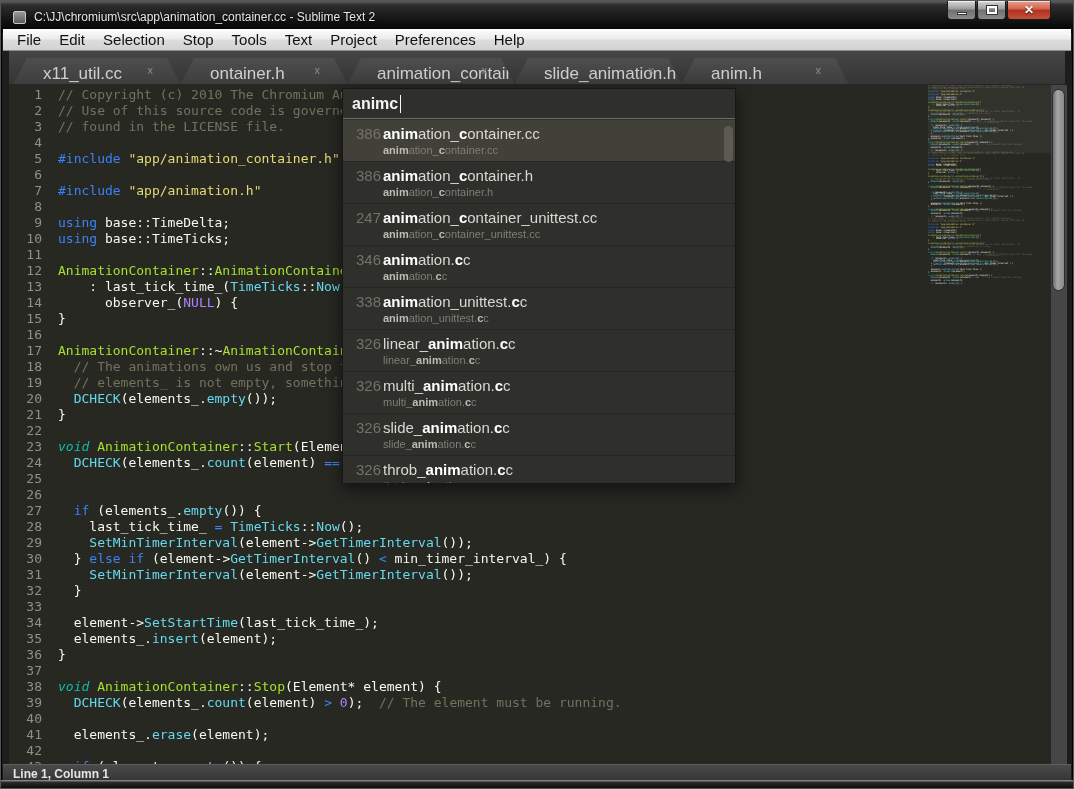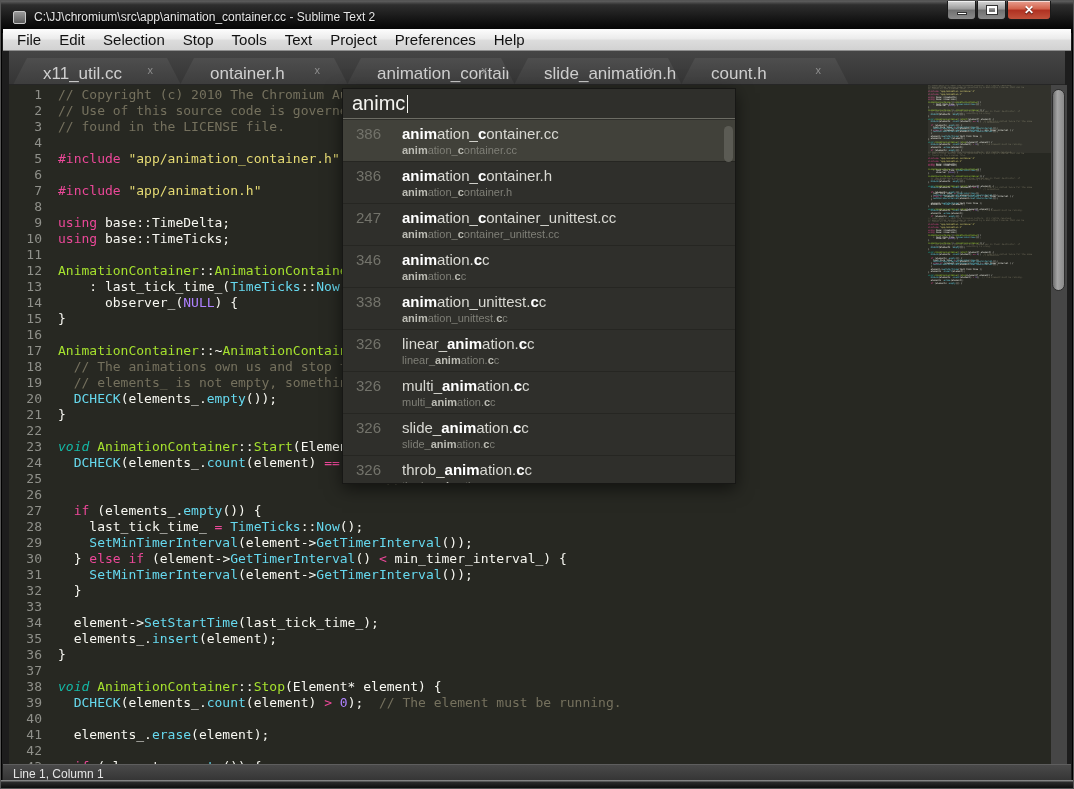--- a/index.html
+++ b/index.html
@@ -45,59 +45,59 @@
   .tab-close { position:absolute; right:28px; top:6px; font-size:11px; color:#8d8d8d; cursor:pointer; }
 
   
   .editor { position:absolute; left:8px; top:84px; width:1058px; height:679px;
     background:#272822; overflow:hidden; cursor:text; }
   .code-area { position:absolute; left:0; top:2px; width:920px;
     font-family:"DejaVu Sans Mono", monospace; font-size:13px; line-height:16px; white-space:pre; }
   .code-row { display:flex; height:16px; }
   .gutter { width:46px; padding-right:13px; text-align:right; color:#8f908a; flex:none; }
   .code-text { padding-left:3px; }
-  .com{color:#75715e} .kw{color:#ec4899} .str{color:#e6db74}
+  .com{color:#75715e} .kw{color:#3b82f6} .str{color:#e6db74}
   .typ{color:#14b8a6;font-style:italic} .cls{color:#a6e22e}
   .fn{color:#66d9ef} .num{color:#ae81ff} .pl{color:#f8f8f2}
 
   
   .minimap { position:absolute; left:919px; top:0; width:123px; height:679px; overflow:hidden;
     font-family:"DejaVu Sans Mono", monospace; font-size:2.2px; line-height:1.55px;
     white-space:pre; opacity:.85; cursor:pointer; }
   .minimap-viewport { position:absolute; left:919px; top:0; width:123px; height:68px;
     background:rgba(248,248,242,.05); pointer-events:none; }
 
   
   .vscroll { position:absolute; left:1050px; top:84px; width:16px; height:679px; background:#464646; }
   .vscroll-thumb { position:absolute; left:1px; top:4px; width:13px; height:202px; border-radius:7px;
     background:linear-gradient(90deg,#6d6d6d,#a5a5a5 40%,#8a8a8a); border:1px solid #2c2c2c; cursor:grab; }
 
   
   .goto { position:absolute; left:341px; top:87px; width:394px; height:396px;
     background:#2f2f2b; border:1px solid #171715; box-shadow:0 5px 16px rgba(0,0,0,.55); overflow:hidden; }
   .goto-input { position:relative; height:30px; border-bottom:1px solid #6c6c64;
     display:flex; align-items:center; padding-left:9px; cursor:text; }
-  .goto-query { color:#f4f4f0; font-size:20px; }
+  .goto-query { color:#f4f4f0; font-size:16px;font-weight:bold; }
   .caret { width:1px; height:18px; background:#f8f8f2; margin-left:2px; }
   .goto-list { position:absolute; left:0; right:0; top:31px; bottom:0; overflow:hidden; }
   .goto-item { height:42px; display:flex; border-bottom:1px solid #262622; padding-top:4px; cursor:pointer; }
   .goto-item.selected { background:#41413a; }
-  .goto-score { width:38px; flex:none; text-align:right; margin-right:21px;
+  .goto-score { width:38px; flex:none; text-align:right; margin-right:2px;
     color:#73736b; font-size:15px; line-height:20px; }
   .goto-main { font-size:15px; line-height:19px; color:#d9d9d3; white-space:nowrap; }
   .goto-main b { color:#fff; }
   .goto-sub { font-size:11px; line-height:15px; color:#7f7f77; white-space:nowrap; }
   .goto-sub b { color:#bcbcb4; }
   .goto-scroll-thumb { position:absolute; right:2px; top:37px; width:9px; height:36px;
     background:#5b5b54; border-radius:5px; cursor:grab; }
 
   
   .statusbar { position:absolute; left:2px; right:2px; top:763px; height:18px;
     background:linear-gradient(#4a4a4a,#333); border-top:1px solid #5e5e5e;
-    display:flex; align-items:center; padding-left:10px; }
+    display:flex; align-items:center; padding-left:10px;font-weight:bold; }
   .status-text { color:#e4e4e4; font-size:12px; }
   .frame-bottom { position:absolute; left:0; right:0; bottom:0; height:8px;
     background:linear-gradient(#9a9a9a, #2a2a2a 30%, #0d0d0d); }
 </style>
 </head>
 <body>
 
 <div class="window">
 
   <div class="titlebar">
@@ -139,21 +139,21 @@
       </div>
       <div class="tab" style="left: 338px;">
         <span class="tab-label">animation_container.h</span>
         <span class="tab-close">x</span>
       </div>
       <div class="tab" style="left: 505px;">
         <span class="tab-label">slide_animation.h</span>
         <span class="tab-close">x</span>
       </div>
       <div class="tab" style="left: 672px;">
-        <span class="tab-label">count.h</span>
+        <span class="tab-label">anim.h</span>
         <span class="tab-close">x</span>
       </div>
     </div>
 
   <div class="editor">
     <div class="code-area" id="code-area"><div class="code-row"><span class="gutter">1</span><span class="code-text"><span class="com">// Copyright (c) 2010 The Chromium Authors. All rights reserved.</span></span></div><div class="code-row"><span class="gutter">2</span><span class="code-text"><span class="com">// Use of this source code is governed by a BSD-style license that can be</span></span></div><div class="code-row"><span class="gutter">3</span><span class="code-text"><span class="com">// found in the LICENSE file.</span></span></div><div class="code-row"><span class="gutter">4</span><span class="code-text"></span></div><div class="code-row"><span class="gutter">5</span><span class="code-text"><span class="kw">#include</span><span class="pl"> </span><span class="str">"app/animation_container.h"</span></span></div><div class="code-row"><span class="gutter">6</span><span class="code-text"></span></div><div class="code-row"><span class="gutter">7</span><span class="code-text"><span class="kw">#include</span><span class="pl"> </span><span class="str">"app/animation.h"</span></span></div><div class="code-row"><span class="gutter">8</span><span class="code-text"></span></div><div class="code-row"><span class="gutter">9</span><span class="code-text"><span class="kw">using</span><span class="pl"> base::TimeDelta;</span></span></div><div class="code-row"><span class="gutter">10</span><span class="code-text"><span class="kw">using</span><span class="pl"> base::TimeTicks;</span></span></div><div class="code-row"><span class="gutter">11</span><span class="code-text"></span></div><div class="code-row"><span class="gutter">12</span><span class="code-text"><span class="cls">AnimationContainer</span><span class="pl">::</span><span class="cls">AnimationContainer</span><span class="pl">()</span></span></div><div class="code-row"><span class="gutter">13</span><span class="code-text"><span class="pl">    : last_tick_time_(</span><span class="fn">TimeTicks</span><span class="pl">::</span><span class="fn">Now</span><span class="pl">()),</span></span></div><div class="code-row"><span class="gutter">14</span><span class="code-text"><span class="pl">      observer_(</span><span class="num">NULL</span><span class="pl">) {</span></span></div><div class="code-row"><span class="gutter">15</span><span class="code-text"><span class="pl">}</span></span></div><div class="code-row"><span class="gutter">16</span><span class="code-text"></span></div><div class="code-row"><span class="gutter">17</span><span class="code-text"><span class="cls">AnimationContainer</span><span class="pl">::~</span><span class="cls">AnimationContainer</span><span class="pl">() {</span></span></div><div class="code-row"><span class="gutter">18</span><span class="code-text"><span class="com">  // The animations own us and stop themselves in their destructor. If</span></span></div><div class="code-row"><span class="gutter">19</span><span class="code-text"><span class="com">  // elements_ is not empty, something is wrong.</span></span></div><div class="code-row"><span class="gutter">20</span><span class="code-text"><span class="pl">  </span><span class="fn">DCHECK</span><span class="pl">(elements_.</span><span class="fn">empty</span><span class="pl">());</span></span></div><div class="code-row"><span class="gutter">21</span><span class="code-text"><span class="pl">}</span></span></div><div class="code-row"><span class="gutter">22</span><span class="code-text"></span></div><div class="code-row"><span class="gutter">23</span><span class="code-text"><span class="typ">void</span><span class="pl"> </span><span class="cls">AnimationContainer</span><span class="pl">::</span><span class="cls">Start</span><span class="pl">(Element* element) {</span></span></div><div class="code-row"><span class="gutter">24</span><span class="code-text"><span class="pl">  </span><span class="fn">DCHECK</span><span class="pl">(elements_.</span><span class="fn">count</span><span class="pl">(element) </span><span class="kw">==</span><span class="pl"> </span><span class="num">0</span><span class="pl">);  </span><span class="com">// Start is called twice for the same</span></span></div><div class="code-row"><span class="gutter">25</span><span class="code-text"><span class="pl">                                          </span><span class="com">// animation.</span></span></div><div class="code-row"><span class="gutter">26</span><span class="code-text"></span></div><div class="code-row"><span class="gutter">27</span><span class="code-text"><span class="pl">  </span><span class="kw">if</span><span class="pl"> (elements_.</span><span class="fn">empty</span><span class="pl">()) {</span></span></div><div class="code-row"><span class="gutter">28</span><span class="code-text"><span class="pl">    last_tick_time_ </span><span class="kw">=</span><span class="pl"> </span><span class="fn">TimeTicks</span><span class="pl">::</span><span class="fn">Now</span><span class="pl">();</span></span></div><div class="code-row"><span class="gutter">29</span><span class="code-text"><span class="pl">    </span><span class="fn">SetMinTimerInterval</span><span class="pl">(element-&gt;</span><span class="fn">GetTimerInterval</span><span class="pl">());</span></span></div><div class="code-row"><span class="gutter">30</span><span class="code-text"><span class="pl">  } </span><span class="kw">else</span><span class="pl"> </span><span class="kw">if</span><span class="pl"> (element-&gt;</span><span class="fn">GetTimerInterval</span><span class="pl">() </span><span class="kw">&lt;</span><span class="pl"> min_timer_interval_) {</span></span></div><div class="code-row"><span class="gutter">31</span><span class="code-text"><span class="pl">    </span><span class="fn">SetMinTimerInterval</span><span class="pl">(element-&gt;</span><span class="fn">GetTimerInterval</span><span class="pl">());</span></span></div><div class="code-row"><span class="gutter">32</span><span class="code-text"><span class="pl">  }</span></span></div><div class="code-row"><span class="gutter">33</span><span class="code-text"></span></div><div class="code-row"><span class="gutter">34</span><span class="code-text"><span class="pl">  element-&gt;</span><span class="fn">SetStartTime</span><span class="pl">(last_tick_time_);</span></span></div><div class="code-row"><span class="gutter">35</span><span class="code-text"><span class="pl">  elements_.</span><span class="fn">insert</span><span class="pl">(element);</span></span></div><div class="code-row"><span class="gutter">36</span><span class="code-text"><span class="pl">}</span></span></div><div class="code-row"><span class="gutter">37</span><span class="code-text"></span></div><div class="code-row"><span class="gutter">38</span><span class="code-text"><span class="typ">void</span><span class="pl"> </span><span class="cls">AnimationContainer</span><span class="pl">::</span><span class="cls">Stop</span><span class="pl">(Element* element) {</span></span></div><div class="code-row"><span class="gutter">39</span><span class="code-text"><span class="pl">  </span><span class="fn">DCHECK</span><span class="pl">(elements_.</span><span class="fn">count</span><span class="pl">(element) </span><span class="kw">&gt;</span><span class="pl"> </span><span class="num">0</span><span class="pl">);  </span><span class="com">// The element must be running.</span></span></div><div class="code-row"><span class="gutter">40</span><span class="code-text"></span></div><div class="code-row"><span class="gutter">41</span><span class="code-text"><span class="pl">  elements_.</span><span class="fn">erase</span><span class="pl">(element);</span></span></div><div class="code-row"><span class="gutter">42</span><span class="code-text"></span></div><div class="code-row"><span class="gutter">43</span><span class="code-text"><span class="pl">  </span><span class="kw">if</span><span class="pl"> (elements_.</span><span class="fn">empty</span><span class="pl">()) {</span></span></div></div>
     <div class="minimap" id="minimap"><div><span class="com">// Copyright (c) 2010 The Chromium Authors. All rights reserved.</span></div><div><span class="com">// Use of this source code is governed by a BSD-style license that can be</span></div><div><span class="com">// found in the LICENSE file.</span></div><div>&nbsp;</div><div><span class="kw">#include</span><span class="pl"> </span><span class="str">"app/animation_container.h"</span></div><div>&nbsp;</div><div><span class="kw">#include</span><span class="pl"> </span><span class="str">"app/animation.h"</span></div><div>&nbsp;</div><div><span class="kw">using</span><span class="pl"> base::TimeDelta;</span></div><div><span class="kw">using</span><span class="pl"> base::TimeTicks;</span></div><div>&nbsp;</div><div><span class="cls">AnimationContainer</span><span class="pl">::</span><span class="cls">AnimationContainer</span><span class="pl">()</span></div><div><span class="pl">    : last_tick_time_(</span><span class="fn">TimeTicks</span><span class="pl">::</span><span class="fn">Now</span><span class="pl">()),</span></div><div><span class="pl">      observer_(</span><span class="num">NULL</span><span class="pl">) {</span></div><div><span class="pl">}</span></div><div>&nbsp;</div><div><span class="cls">AnimationContainer</span><span class="pl">::~</span><span class="cls">AnimationContainer</span><span class="pl">() {</span></div><div><span class="com">  // The animations own us and stop themselves in their destructor. If</span></div><div><span class="com">  // elements_ is not empty, something is wrong.</span></div><div><span class="pl">  </span><span class="fn">DCHECK</span><span class="pl">(elements_.</span><span class="fn">empty</span><span class="pl">());</span></div><div><span class="pl">}</span></div><div>&nbsp;</div><div><span class="typ">void</span><span class="pl"> </span><span class="cls">AnimationContainer</span><span class="pl">::</span><span class="cls">Start</span><span class="pl">(Element* element) {</span></div><div><span class="pl">  </span><span class="fn">DCHECK</span><span class="pl">(elements_.</span><span class="fn">count</span><span class="pl">(element) </span><span class="kw">==</span><span class="pl"> </span><span class="num">0</span><span class="pl">);  </span><span class="com">// Start is called twice for the same</span></div><div><span class="pl">                                          </span><span class="com">// animation.</span></div><div>&nbsp;</div><div><span class="pl">  </span><span class="kw">if</span><span class="pl"> (elements_.</span><span class="fn">empty</span><span class="pl">()) {</span></div><div><span class="pl">    last_tick_time_ </span><span class="kw">=</span><span class="pl"> </span><span class="fn">TimeTicks</span><span class="pl">::</span><span class="fn">Now</span><span class="pl">();</span></div><div><span class="pl">    </span><span class="fn">SetMinTimerInterval</span><span class="pl">(element-&gt;</span><span class="fn">GetTimerInterval</span><span class="pl">());</span></div><div><span class="pl">  } </span><span class="kw">else</span><span class="pl"> </span><span class="kw">if</span><span class="pl"> (element-&gt;</span><span class="fn">GetTimerInterval</span><span class="pl">() </span><span class="kw">&lt;</span><span class="pl"> min_timer_interval_) {</span></div><div><span class="pl">    </span><span class="fn">SetMinTimerInterval</span><span class="pl">(element-&gt;</span><span class="fn">GetTimerInterval</span><span class="pl">());</span></div><div><span class="pl">  }</span></div><div>&nbsp;</div><div><span class="pl">  element-&gt;</span><span class="fn">SetStartTime</span><span class="pl">(last_tick_time_);</span></div><div><span class="pl">  elements_.</span><span class="fn">insert</span><span class="pl">(element);</span></div><div><span class="pl">}</span></div><div>&nbsp;</div><div><span class="typ">void</span><span class="pl"> </span><span class="cls">AnimationContainer</span><span class="pl">::</span><span class="cls">Stop</span><span class="pl">(Element* element) {</span></div><div><span class="pl">  </span><span class="fn">DCHECK</span><span class="pl">(elements_.</span><span class="fn">count</span><span class="pl">(element) </span><span class="kw">&gt;</span><span class="pl"> </span><span class="num">0</span><span class="pl">);  </span><span class="com">// The element must be running.</span></div><div>&nbsp;</div><div><span class="pl">  elements_.</span><span class="fn">erase</span><span class="pl">(element);</span></div><div>&nbsp;</div><div><span class="pl">  </span><span class="kw">if</span><span class="pl"> (elements_.</span><span class="fn">empty</span><span class="pl">()) {</span></div><div><span class="com">// Copyright (c) 2010 The Chromium Authors. All rights reserved.</span></div><div><span class="com">// Use of this source code is governed by a BSD-style license that can be</span></div><div><span class="com">// found in the LICENSE file.</span></div><div>&nbsp;</div><div><span class="kw">#include</span><span class="pl"> </span><span class="str">"app/animation_container.h"</span></div><div>&nbsp;</div><div><span class="kw">#include</span><span class="pl"> </span><span class="str">"app/animation.h"</span></div><div>&nbsp;</div><div><span class="kw">using</span><span class="pl"> base::TimeDelta;</span></div><div><span class="kw">using</span><span class="pl"> base::TimeTicks;</span></div><div>&nbsp;</div><div><span class="cls">AnimationContainer</span><span class="pl">::</span><span class="cls">AnimationContainer</span><span class="pl">()</span></div><div><span class="pl">    : last_tick_time_(</span><span class="fn">TimeTicks</span><span class="pl">::</span><span class="fn">Now</span><span class="pl">()),</span></div><div><span class="pl">      observer_(</span><span class="num">NULL</span><span class="pl">) {</span></div><div><span class="pl">}</span></div><div>&nbsp;</div><div><span class="cls">AnimationContainer</span><span class="pl">::~</span><span class="cls">AnimationContainer</span><span class="pl">() {</span></div><div><span class="com">  // The animations own us and stop themselves in their destructor. If</span></div><div><span class="com">  // elements_ is not empty, something is wrong.</span></div><div><span class="pl">  </span><span class="fn">DCHECK</span><span class="pl">(elements_.</span><span class="fn">empty</span><span class="pl">());</span></div><div><span class="pl">}</span></div><div>&nbsp;</div><div><span class="typ">void</span><span class="pl"> </span><span class="cls">AnimationContainer</span><span class="pl">::</span><span class="cls">Start</span><span class="pl">(Element* element) {</span></div><div><span class="pl">  </span><span class="fn">DCHECK</span><span class="pl">(elements_.</span><span class="fn">count</span><span class="pl">(element) </span><span class="kw">==</span><span class="pl"> </span><span class="num">0</span><span class="pl">);  </span><span class="com">// Start is called twice for the same</span></div><div><span class="pl">                                          </span><span class="com">// animation.</span></div><div>&nbsp;</div><div><span class="pl">  </span><span class="kw">if</span><span class="pl"> (elements_.</span><span class="fn">empty</span><span class="pl">()) {</span></div><div><span class="pl">    last_tick_time_ </span><span class="kw">=</span><span class="pl"> </span><span class="fn">TimeTicks</span><span class="pl">::</span><span class="fn">Now</span><span class="pl">();</span></div><div><span class="pl">    </span><span class="fn">SetMinTimerInterval</span><span class="pl">(element-&gt;</span><span class="fn">GetTimerInterval</span><span class="pl">());</span></div><div><span class="pl">  } </span><span class="kw">else</span><span class="pl"> </span><span class="kw">if</span><span class="pl"> (element-&gt;</span><span class="fn">GetTimerInterval</span><span class="pl">() </span><span class="kw">&lt;</span><span class="pl"> min_timer_interval_) {</span></div><div><span class="pl">    </span><span class="fn">SetMinTimerInterval</span><span class="pl">(element-&gt;</span><span class="fn">GetTimerInterval</span><span class="pl">());</span></div><div><span class="pl">  }</span></div><div>&nbsp;</div><div><span class="pl">  element-&gt;</span><span class="fn">SetStartTime</span><span class="pl">(last_tick_time_);</span></div><div><span class="pl">  elements_.</span><span class="fn">insert</span><span class="pl">(element);</span></div><div><span class="pl">}</span></div><div>&nbsp;</div><div><span class="typ">void</span><span class="pl"> </span><span class="cls">AnimationContainer</span><span class="pl">::</span><span class="cls">Stop</span><span class="pl">(Element* element) {</span></div><div><span class="pl">  </span><span class="fn">DCHECK</span><span class="pl">(elements_.</span><span class="fn">count</span><span class="pl">(element) </span><span class="kw">&gt;</span><span class="pl"> </span><span class="num">0</span><span class="pl">);  </span><span class="com">// The element must be running.</span></div><div>&nbsp;</div><div><span class="pl">  elements_.</span><span class="fn">erase</span><span class="pl">(element);</span></div><div>&nbsp;</div><div><span class="pl">  </span><span class="kw">if</span><span class="pl"> (elements_.</span><span class="fn">empty</span><span class="pl">()) {</span></div><div><span class="com">// Copyright (c) 2010 The Chromium Authors. All rights reserved.</span></div><div><span class="com">// Use of this source code is governed by a BSD-style license that can be</span></div><div><span class="com">// found in the LICENSE file.</span></div><div>&nbsp;</div><div><span class="kw">#include</span><span class="pl"> </span><span class="str">"app/animation_container.h"</span></div><div>&nbsp;</div><div><span class="kw">#include</span><span class="pl"> </span><span class="str">"app/animation.h"</span></div><div>&nbsp;</div><div><span class="kw">using</span><span class="pl"> base::TimeDelta;</span></div><div><span class="kw">using</span><span class="pl"> base::TimeTicks;</span></div><div>&nbsp;</div><div><span class="cls">AnimationContainer</span><span class="pl">::</span><span class="cls">AnimationContainer</span><span class="pl">()</span></div><div><span class="pl">    : last_tick_time_(</span><span class="fn">TimeTicks</span><span class="pl">::</span><span class="fn">Now</span><span class="pl">()),</span></div><div><span class="pl">      observer_(</span><span class="num">NULL</span><span class="pl">) {</span></div><div><span class="pl">}</span></div><div>&nbsp;</div><div><span class="cls">AnimationContainer</span><span class="pl">::~</span><span class="cls">AnimationContainer</span><span class="pl">() {</span></div><div><span class="com">  // The animations own us and stop themselves in their destructor. If</span></div><div><span class="com">  // elements_ is not empty, something is wrong.</span></div><div><span class="pl">  </span><span class="fn">DCHECK</span><span class="pl">(elements_.</span><span class="fn">empty</span><span class="pl">());</span></div><div><span class="pl">}</span></div><div>&nbsp;</div><div><span class="typ">void</span><span class="pl"> </span><span class="cls">AnimationContainer</span><span class="pl">::</span><span class="cls">Start</span><span class="pl">(Element* element) {</span></div><div><span class="pl">  </span><span class="fn">DCHECK</span><span class="pl">(elements_.</span><span class="fn">count</span><span class="pl">(element) </span><span class="kw">==</span><span class="pl"> </span><span class="num">0</span><span class="pl">);  </span><span class="com">// Start is called twice for the same</span></div><div><span class="pl">                                          </span><span class="com">// animation.</span></div><div>&nbsp;</div><div><span class="pl">  </span><span class="kw">if</span><span class="pl"> (elements_.</span><span class="fn">empty</span><span class="pl">()) {</span></div><div><span class="pl">    last_tick_time_ </span><span class="kw">=</span><span class="pl"> </span><span class="fn">TimeTicks</span><span class="pl">::</span><span class="fn">Now</span><span class="pl">();</span></div><div><span class="pl">    </span><span class="fn">SetMinTimerInterval</span><span class="pl">(element-&gt;</span><span class="fn">GetTimerInterval</span><span class="pl">());</span></div><div><span class="pl">  } </span><span class="kw">else</span><span class="pl"> </span><span class="kw">if</span><span class="pl"> (element-&gt;</span><span class="fn">GetTimerInterval</span><span class="pl">() </span><span class="kw">&lt;</span><span class="pl"> min_timer_interval_) {</span></div><div><span class="pl">    </span><span class="fn">SetMinTimerInterval</span><span class="pl">(element-&gt;</span><span class="fn">GetTimerInterval</span><span class="pl">());</span></div><div><span class="pl">  }</span></div><div>&nbsp;</div><div><span class="pl">  element-&gt;</span><span class="fn">SetStartTime</span><span class="pl">(last_tick_time_);</span></div><div><span class="pl">  elements_.</span><span class="fn">insert</span><span class="pl">(element);</span></div><div><span class="pl">}</span></div><div>&nbsp;</div><div><span class="typ">void</span><span class="pl"> </span><span class="cls">AnimationContainer</span><span class="pl">::</span><span class="cls">Stop</span><span class="pl">(Element* element) {</span></div><div><span class="pl">  </span><span class="fn">DCHECK</span><span class="pl">(elements_.</span><span class="fn">count</span><span class="pl">(element) </span><span class="kw">&gt;</span><span class="pl"> </span><span class="num">0</span><span class="pl">);  </span><span class="com">// The element must be running.</span></div><div>&nbsp;</div><div><span class="pl">  elements_.</span><span class="fn">erase</span><span class="pl">(element);</span></div><div>&nbsp;</div><div><span class="pl">  </span><span class="kw">if</span><span class="pl"> (elements_.</span><span class="fn">empty</span><span class="pl">()) {</span></div></div>
     <div class="minimap-viewport"></div>
   </div>
 

